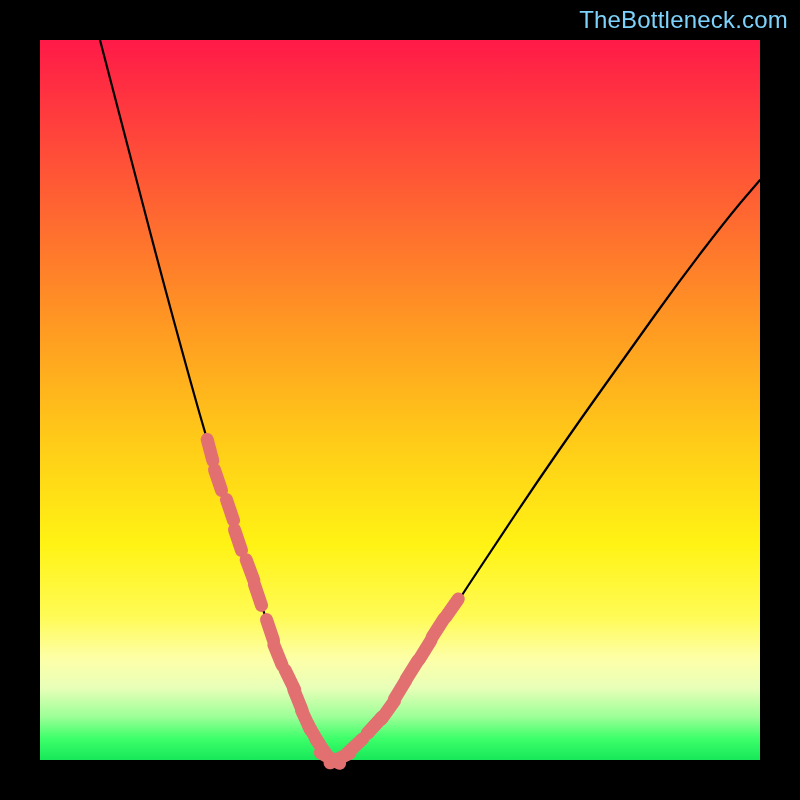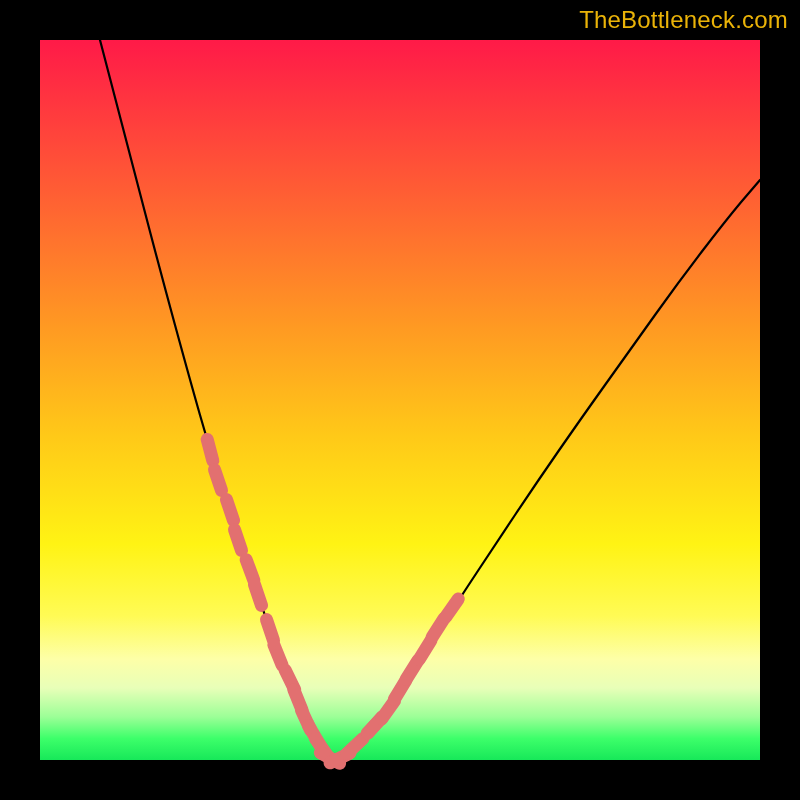--- a/index.html
+++ b/index.html
@@ -35,21 +35,21 @@
       #e8ffb8 90%,
       #9cff97 94%,
       #3dff6a 97%,
       #17e859 100%
     );
   }
   .watermark {
     position: absolute;
     top: 6px;
     right: 12px;
-    color: #eab308;
+    color: #7dd3fc;
     font-size: 24px;
     font-weight: 500;
     letter-spacing: 0.2px;
     margin-left: 43px;
   }
   svg.curve {
     position: absolute;
     left: 0;
     top: 0;
     width: 720px;

